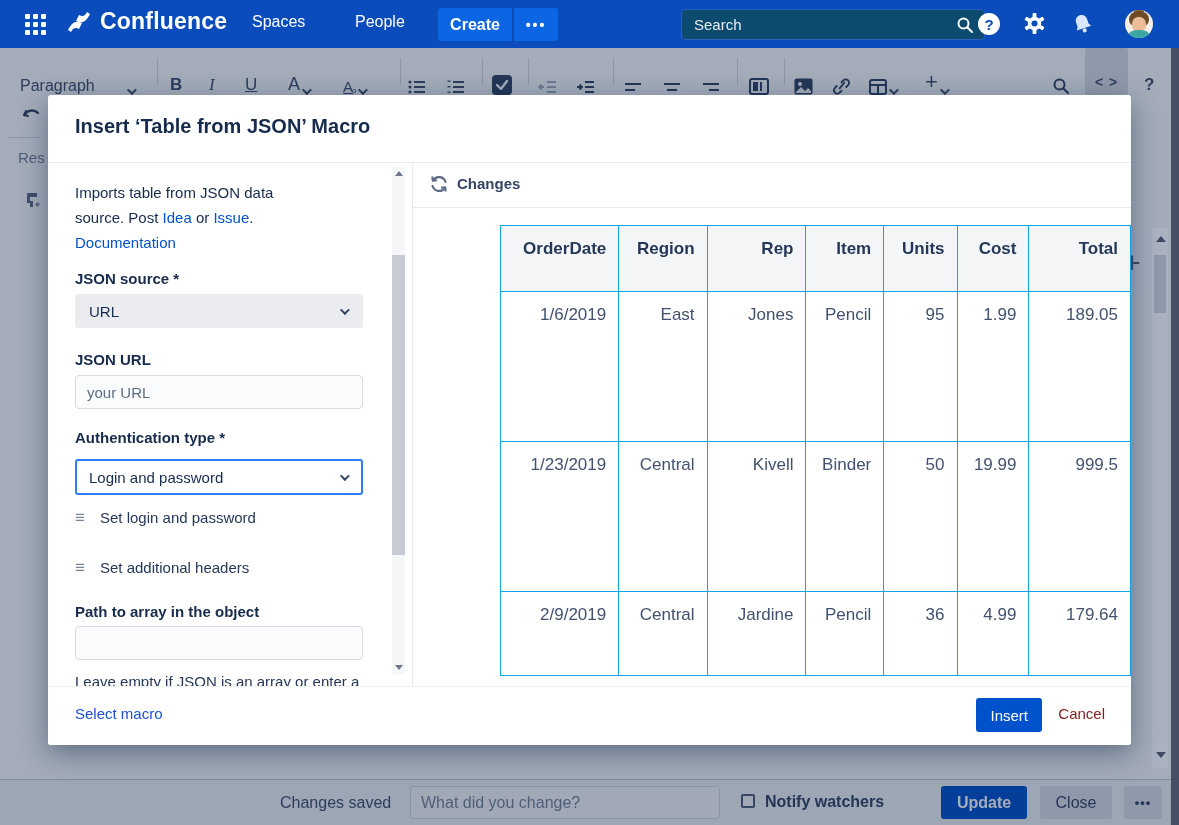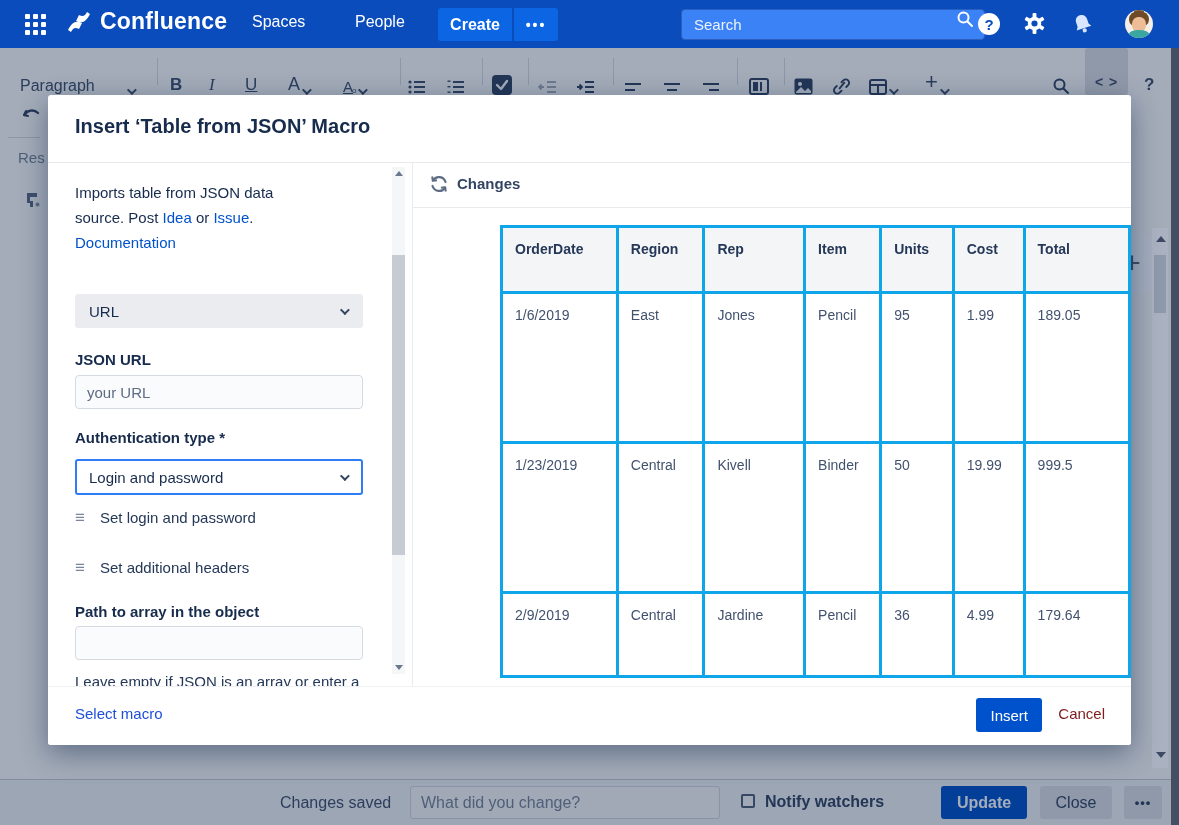--- a/index.html
+++ b/index.html
@@ -10,21 +10,21 @@
   .nav { position:absolute; top:0; left:0; width:1179px; height:48px; background:#0A4CBB; z-index:2; display:flex; align-items:center; }
   .grid-icon { position:absolute; left:25px; top:14px; width:21px; height:21px; display:grid; grid-template-columns:repeat(3,5px); grid-template-rows:repeat(3,5px); gap:3px; cursor:pointer; }
   .grid-icon span { background:#fff; border-radius:1px; }
   .brand { position:absolute; left:66px; top:8px; display:flex; align-items:center; color:#fff; font-size:23px; font-weight:700; letter-spacing:.2px; }
   .brand svg { margin-right:8px; }
   .nav-item { position:absolute; top:13px; color:#fff; font-size:16px; display:flex; gap:17px; cursor:pointer;flex-direction:column; }
   .nav-spaces { left:252px; } .nav-people { left:355px; }
   .chev { display:inline-block; width:7px; height:7px; border-right:2px solid currentColor; border-bottom:2px solid currentColor; transform:rotate(45deg) translateY(-2px); }
   .create-btn { position:absolute; left:438px; top:8px; width:74px; height:33px; background:#0C66E4; color:#fff; font-weight:700; font-size:16px; border:none; border-radius:3px 0 0 3px; cursor:pointer; font-family:inherit; }
   .nav-more-btn { position:absolute; left:514px; top:8px; width:44px; height:33px; background:#0C66E4; color:#fff; font-weight:700; font-size:14px; border:none; border-radius:0 3px 3px 0; letter-spacing:2px; cursor:pointer; font-family:inherit; }
-  .searchbox { position:absolute; left:681px; top:9px; width:304px; height:31px; background:#3b82f6; border:1px solid #2B5FC0; border-radius:4px; display:flex; }
+  .searchbox { position:absolute; left:681px; top:9px; width:304px; height:31px; background:#0c4a6e; border:1px solid #2B5FC0; border-radius:4px; display:flex; align-items:center; }
   .searchbox input { flex:1; background:transparent; border:none; outline:none; color:#fff; font-size:15px; padding:0 12px; font-family:inherit; }
   .searchbox input::placeholder { color:rgba(255,255,255,.9); }
   .nav-circle { position:absolute; top:13px; width:22px; height:22px; border-radius:50%; background:#fff; color:#0A4CBB; font-weight:700; font-size:15px; display:flex; align-items:center; justify-content:center; cursor:pointer; }
   .avatar { position:absolute; left:1125px; top:10px; width:28px; height:28px; border-radius:50%; background:#f4efe9; overflow:hidden; cursor:pointer; }
   .avatar .hair { position:absolute; left:4px; top:1px; width:20px; height:16px; border-radius:50% 50% 45% 45%; background:#6e4a26; }
   .avatar .bun { position:absolute; left:9px; top:-2px; width:10px; height:8px; border-radius:50%; background:#7d5630; }
   .avatar .face { position:absolute; left:7px; top:7px; width:14px; height:15px; border-radius:45%; background:#ecbd96; }
   .avatar .shirt { position:absolute; left:4px; top:20px; width:20px; height:9px; border-radius:45% 45% 0 0; background:#3aa7a0; }
 
   
@@ -94,21 +94,21 @@
   .lp-up { top:76px; border-bottom:5px solid #6B778C; }
   .lp-down { top:570px; border-top:5px solid #6B778C; }
 
   
   .preview-pane { position:absolute; left:365px; top:68px; right:0; height:523px; overflow:hidden; }
   .preview-header { position:absolute; left:0; top:0; width:100%; height:45px; border-bottom:1px solid #E8EAEE; }
   .preview-label { position:absolute; left:44px; top:12px; font-size:15px; font-weight:700; color:#344563; }
   .refresh-icon { position:absolute; left:16px; top:11px; cursor:pointer; }
   .preview-body { position:absolute; left:0; top:46px; width:100%; height:477px; overflow:hidden; }
   table.pv { border-collapse:collapse; position:absolute; left:87px; top:16px; }
-  table.pv th, table.pv td { border:3px solid #0ea5e9; text-align:left; vertical-align:top; padding:13px 12px; font-size:14px; }
+  table.pv th, table.pv td { border:1px solid #0ea5e9; text-align:right; vertical-align:top; padding:13px 12px; font-size:17px; }
   table.pv th { background:#F4F5F7; color:#253858; font-weight:700; height:66px; }
   table.pv td { color:#42526E; }
   table.pv tr.r-tall td { height:150px; }
   table.pv tr.r-cut td { height:84px; }
 
   
   .modal-footer { position:absolute; left:0; top:591px; width:100%; height:59px; background:#fff; border-top:1px solid #F0F1F3; border-radius:0 0 3px 3px; }
   .select-macro { position:absolute; left:27px; top:18px; font-size:15px; color:#1d4ed8; cursor:pointer; }
   .insert-btn { position:absolute; right:89px; top:11px; height:34px; padding:0 14px; background:#0052CC; color:#fff; border:none; border-radius:3px; font-size:15px; cursor:pointer; font-family:inherit; }
   .cancel-btn { position:absolute; right:26px; top:18px; font-size:15px; color:#7f1d1d; cursor:pointer; }
@@ -343,20 +343,21 @@
     <div class="modal-header">
       <div class="modal-title">Insert ‘Table from JSON’ Macro</div>
     </div>
 
     <div class="lf desc" style="top:85px">
       <span>Imports table from JSON data</span><br>
       <span>source. Post </span><span class="link">Idea</span><span> or </span><span class="link">Issue</span><span>.</span><br>
       <span class="link">Documentation</span>
     </div>
 
+    <div class="lf lf-label" style="top:175px">JSON source *</div>
     <div class="select select-gray" style="top:199px">
       <span>URL</span>
       <span class="chev"></span>
     </div>
 
     <div class="lf lf-label" style="top:256px">JSON URL</div>
     <input class="text-input" style="top: 280px;" placeholder="your URL">
 
     <div class="lf lf-label" style="top:334px">Authentication type *</div>
     <div class="select select-focus" style="top:364px;height:36px">

